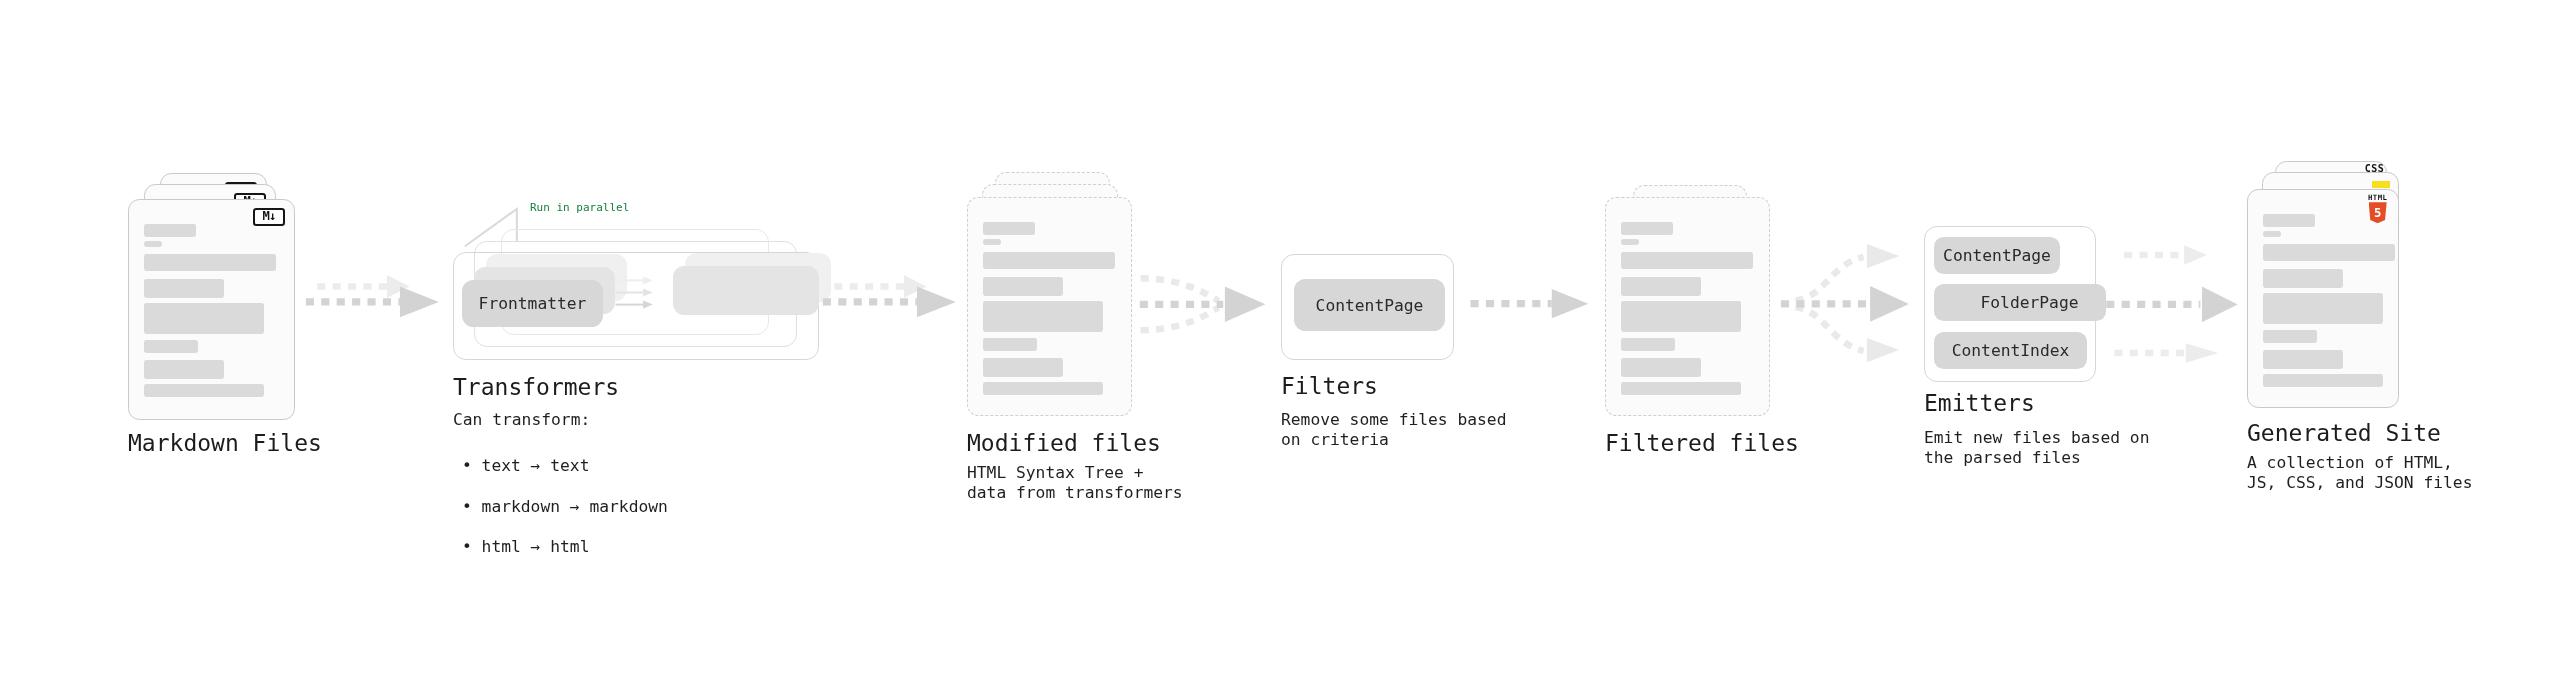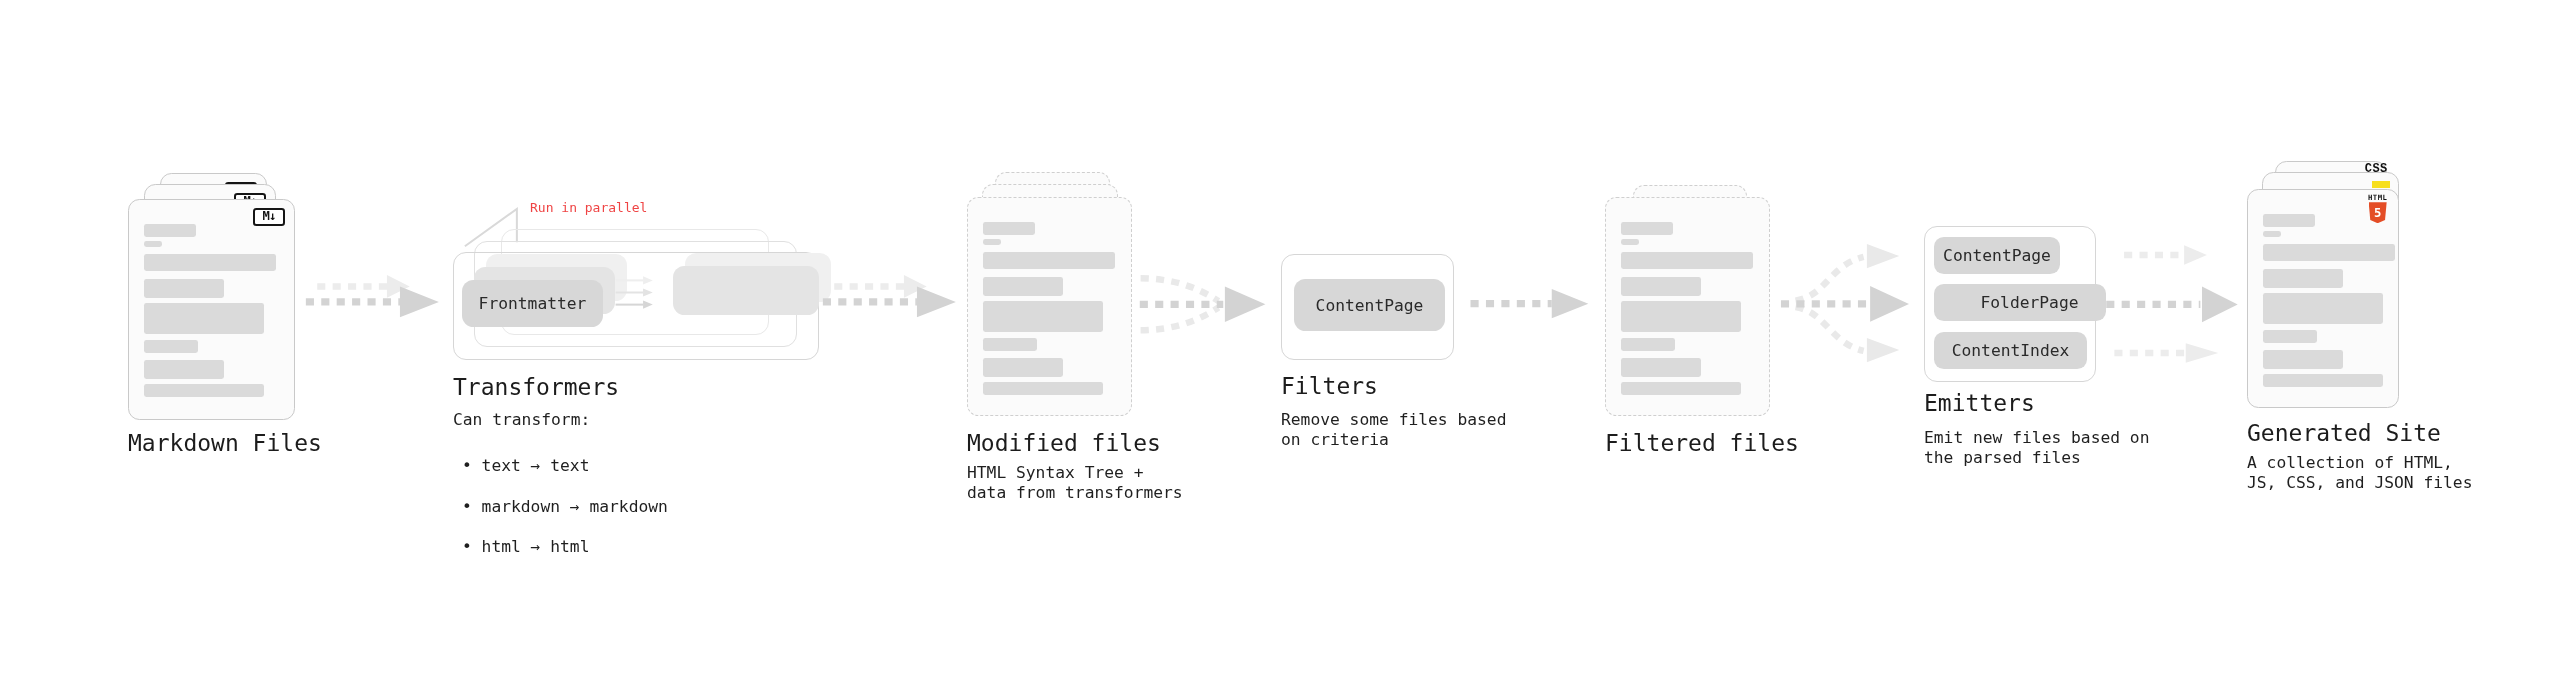--- a/index.html
+++ b/index.html
@@ -33,34 +33,34 @@
   .pill{position:absolute;background:#d7d7d7;border-radius:11.4px;display:flex;align-items:center;
         justify-content:center;font-size:16.3px;color:#2a2a2a;white-space:nowrap;}
   .ghost{position:absolute;border-radius:11.4px;}
   .ghost.g1{background:#e4e4e4;}
   .ghost.g2{background:#f0f0f0;}
 
   
   .stage-label{position:absolute;font-size:23px;font-weight:500;line-height:24.4px;white-space:nowrap;color:#1c1c1c;}
   .note{position:absolute;font-size:16.3px;line-height:20.3px;white-space:pre-line;color:#1f1f1f;}
   .note-line{white-space:nowrap;}
-  .annotation{position:absolute;font-size:13px;line-height:19.5px;color:#ef4444;white-space:nowrap;}
+  .annotation{position:absolute;font-size:11px;line-height:19.5px;color:#15803d;white-space:nowrap;}
 
   
   .dashD{stroke:#d3d3d3;stroke-width:9;stroke-dasharray:10 9;fill:none;}
   .dashL{stroke:#ececec;stroke-width:8;stroke-dasharray:10 9;fill:none;}
   .curveL{stroke:#e9e9e9;stroke-width:8;stroke-dasharray:10 9;fill:none;}
   .headD{fill:#d3d3d3;}
   .headL{fill:#ececec;}
   .headC{fill:#e9e9e9;}
   svg{position:absolute;overflow:visible;}
 
   
   .css-badge{position:absolute;top:4.1px;right:4.9px;width:16.3px;text-align:center;}
-  .css-word{display:block;font-size:12px;font-weight:bold;line-height:6.5px;color:#111;letter-spacing:0.4px;font-family:Liberation Mono, monospace;}
+  .css-word{display:block;font-size:10px;font-weight:bold;line-height:6.5px;color:#111;letter-spacing:0.4px;}
   .css-bar{display:block;width:16.3px;height:2.4px;background:#2965f1;margin-top:0.8px;}
   .js-badge{position:absolute;top:8.1px;right:8.1px;width:18px;height:7.3px;background:#f7df1e;}
   .html5-logo{position:absolute;top:4.1px;right:10.6px;width:19.5px;text-align:center;}
   .html5-word{font-size:7.3px;font-weight:bold;line-height:7.3px;color:#111;letter-spacing:0.4px;}
   .html5-shield{width:18px;height:21px;margin:0.8px auto 0;background:#e44d26;color:#ffffff;
                 clip-path:polygon(0 0,100% 0,91% 85%,50% 100%,9% 85%);
                 display:flex;align-items:center;justify-content:center;font-size:12.2px;font-weight:bold;}
 </style>
 </head>
 <body>

